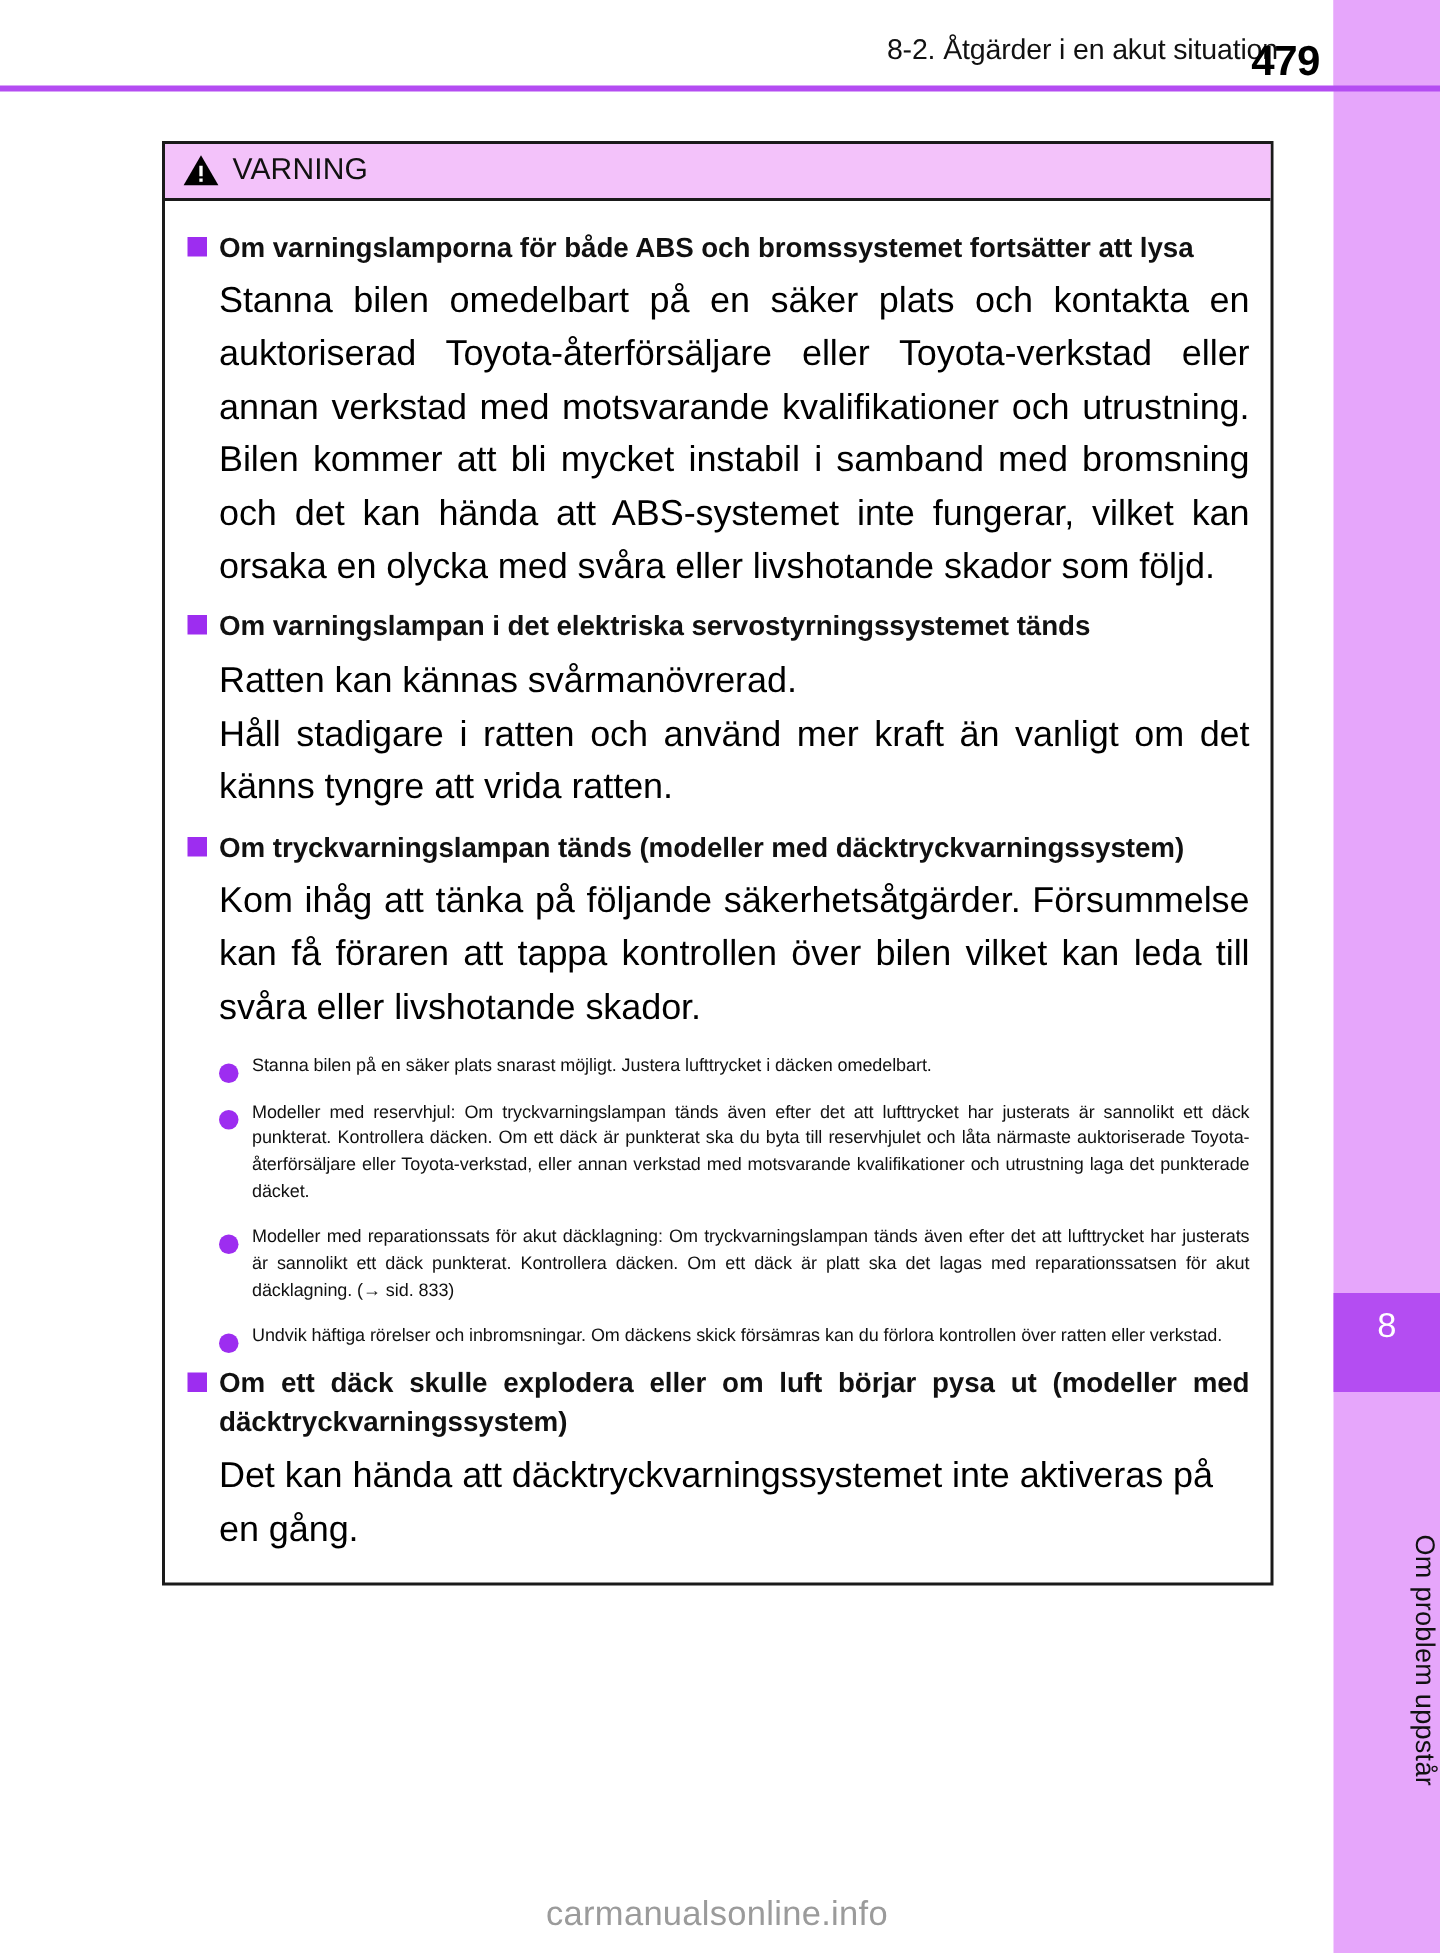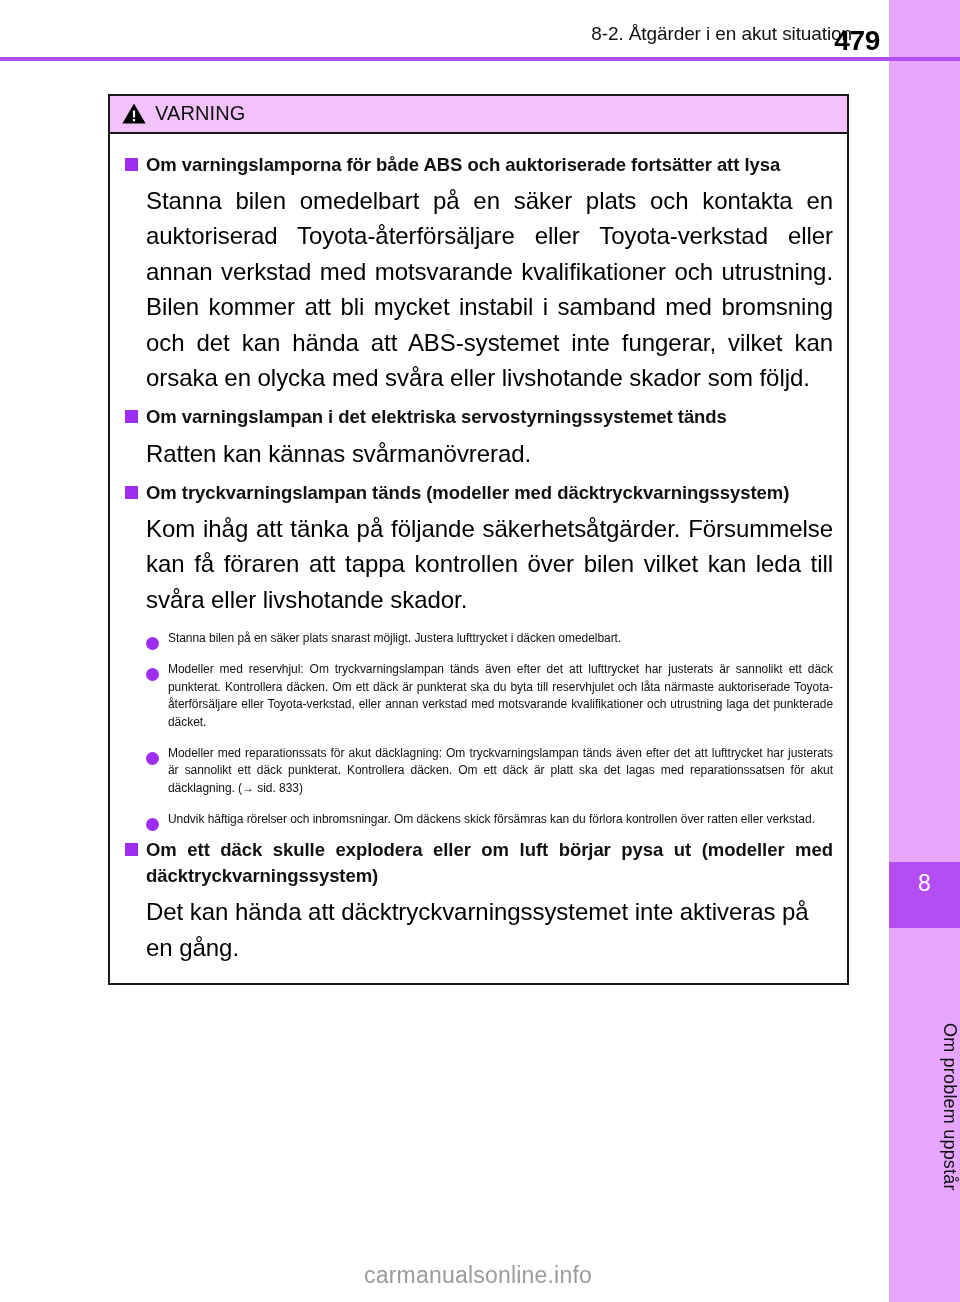--- a/index.html
+++ b/index.html
@@ -236,27 +236,28 @@
         <polygon points="12,0.5 23.6,20.5 0.4,20.5" fill="#000000"></polygon>
         <rect x="10.9" y="7.5" width="2.2" height="7" fill="#ffffff"></rect>
         <rect x="10.9" y="16" width="2.2" height="2.2" fill="#ffffff"></rect>
       </svg>
       <span class="warning-title">VARNING</span>
     </div>
 
     <div class="warning-body">
 
       <div class="block">
-        <div class="sq-head">Om varningslamporna för både ABS och auktoriserade fortsätter att lysa</div>
+        <div class="sq-head">Om varningslamporna för både ABS och bromssystemet fortsätter att lysa</div>
         <div class="para">Stanna bilen omedelbart på en säker plats och kontakta en auktoriserad Toyota-återförsäljare eller Toyota-verkstad eller annan verkstad med motsvarande kvalifikationer och utrustning. Bilen kommer att bli mycket instabil i samband med bromsning och det kan hända att ABS-systemet inte fungerar, vilket kan orsaka en olycka med svåra eller livshotande skador som följd.</div>
       </div>
 
       <div class="block">
         <div class="sq-head nojust">Om varningslampan i det elektriska servostyrningssystemet tänds</div>
         <div class="para left">Ratten kan kännas svårmanövrerad.</div>
+        <div class="para tight">Håll stadigare i ratten och använd mer kraft än vanligt om det känns tyngre att vrida ratten.</div>
       </div>
 
       <div class="block">
         <div class="sq-head">Om tryckvarningslampan tänds (modeller med däcktryckvarningssystem)</div>
         <div class="para">Kom ihåg att tänka på följande säkerhetsåtgärder. Försummelse kan få föraren att tappa kontrollen över bilen vilket kan leda till svåra eller livshotande skador.</div>
 
         <div class="dot-item">Stanna bilen på en säker plats snarast möjligt. Justera lufttrycket i däcken omedelbart.</div>
         <div class="dot-item">Modeller med reservhjul: Om tryckvarningslampan tänds även efter det att lufttrycket har justerats är sannolikt ett däck punkterat. Kontrollera däcken. Om ett däck är punkterat ska du byta till reservhjulet och låta närmaste auktoriserade Toyota-återförsäljare eller Toyota-verkstad, eller annan verkstad med motsvarande kvalifikationer och utrustning laga det punkterade däcket.</div>
         <div class="dot-item">Modeller med reparationssats för akut däcklagning: Om tryckvarningslampan tänds även efter det att lufttrycket har justerats är sannolikt ett däck punkterat. Kontrollera däcken. Om ett däck är platt ska det lagas med reparationssatsen för akut däcklagning. (→ sid. 833)</div>
         <div class="dot-item">Undvik häftiga rörelser och inbromsningar. Om däckens skick försämras kan du förlora kontrollen över ratten eller verkstad.</div>

